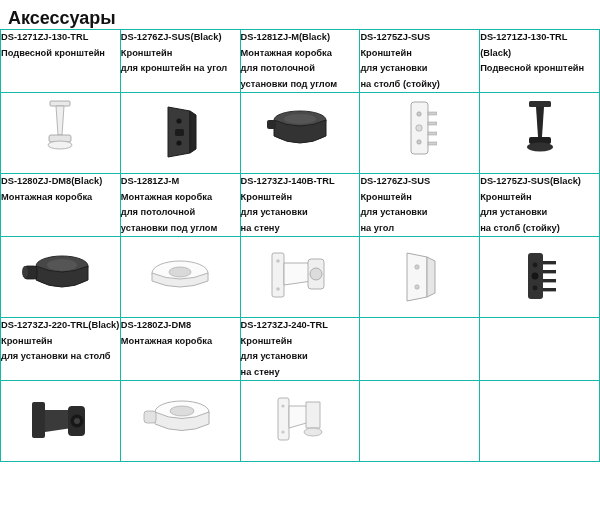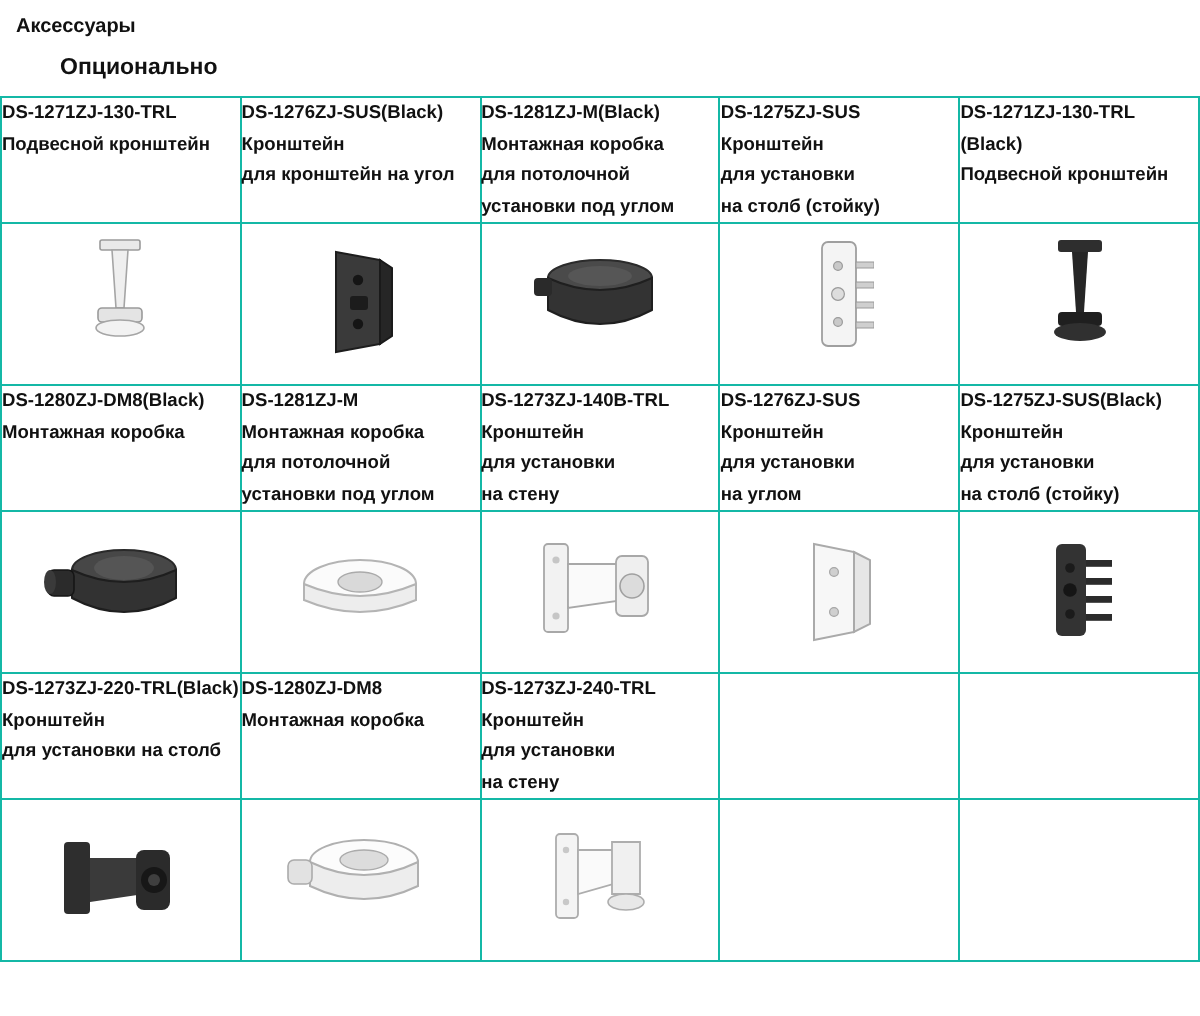--- a/index.html
+++ b/index.html
@@ -15,21 +15,21 @@
     position: relative;
     overflow: hidden;
   }
   .page {
     width: 600px;
     height: 508px;
     box-sizing: border-box;
     padding: 6px 0 0 0;
   }
   .title {
-    font-size: 10px;
+    font-size: 18px;
     font-weight: bold;
     margin: 2px 0 0 8px;
     color: #111;
   }
   .subtitle {
     font-size: 11.5px;
     font-weight: bold;
     margin: 9px 0 8px 30px;
     color: #111;
   }
@@ -70,21 +70,20 @@
     justify-content: center;
   }
   svg { display: block; }
 </style>
 </head>
 <body>
 
 <div class="page">
 
   <div class="title">Аксессуары</div>
-  <div class="subtitle">Опционально</div>
 
   <table class="grid">
     <tbody>
 
       <tr>
         <td class="label-cell">
           <div class="lbl">
             <span class="ln">DS-1271ZJ-130-TRL</span>
             <span class="ln">Подвесной кронштейн</span>
           </div>
@@ -200,21 +199,21 @@
             <span class="ln">Кронштейн</span>
             <span class="ln">для установки</span>
             <span class="ln">на стену</span>
           </div>
         </td>
         <td class="label-cell">
           <div class="lbl">
             <span class="ln">DS-1276ZJ-SUS</span>
             <span class="ln">Кронштейн</span>
             <span class="ln">для установки</span>
-            <span class="ln">на углом</span>
+            <span class="ln">на угол</span>
           </div>
         </td>
         <td class="label-cell">
           <div class="lbl">
             <span class="ln">DS-1275ZJ-SUS(Black)</span>
             <span class="ln">Кронштейн</span>
             <span class="ln">для установки</span>
             <span class="ln">на столб (стойку)</span>
           </div>
         </td>

